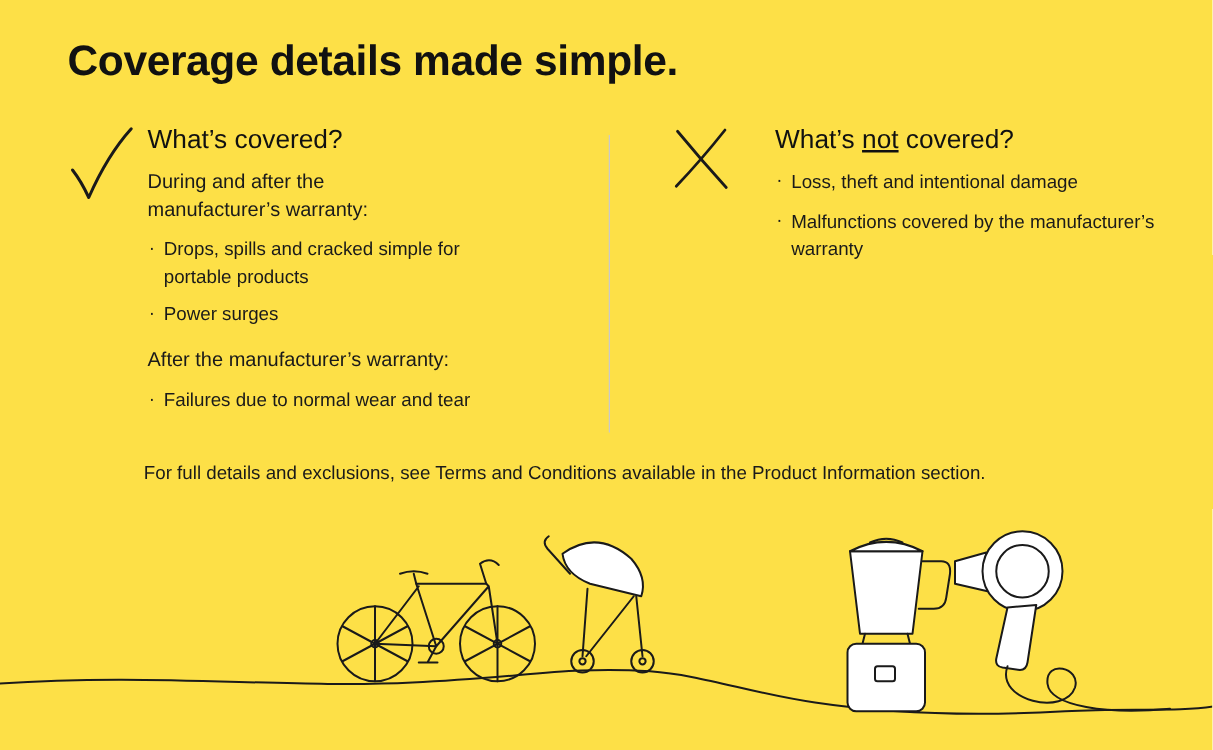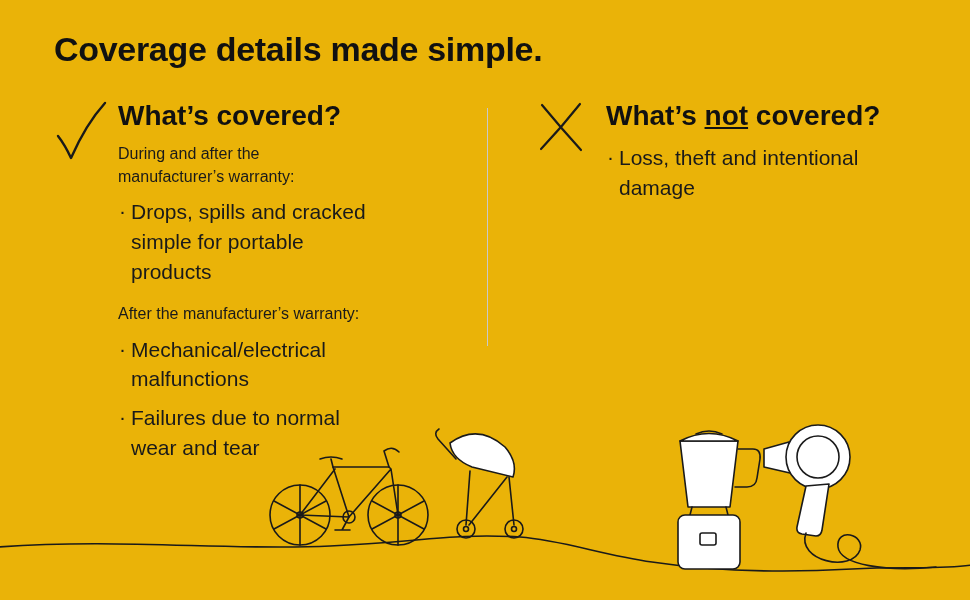--- a/index.html
+++ b/index.html
@@ -1,34 +1,34 @@
 <!DOCTYPE html>
 <html><head>
 <meta charset="utf-8">
 <style>
   * { margin:0; padding:0; box-sizing:border-box; }
   html, body { background:#ffffff; }
   .canvas {
-    position:relative; width:970px; height:600px; background:#eab308;
+    position:relative; width:970px; height:600px; background:#fde047;
     font-family:"Liberation Sans", sans-serif; color:#1a1a1a; overflow:hidden;
   }
   .title {
     position:absolute; left:54px; top:30px;
     font-size:34px; font-weight:600; letter-spacing:-0.3px; color:#111111;
   }
   .column { position:absolute; display:flex; align-items:flex-start; }
   .col-covered { left:50px; top:98px; width:430px; gap:6px; }
-  .col-not { left:534px; top:98px; width:400px; gap:18px; }
+  .col-not { left:534px; top:98px; width:400px; gap:32px; }
   .col-icon { flex:0 0 auto; }
-  .col-body h2 { font-size:28px; font-weight:700; margin:2px 0 11px; color:#111111; }
+  .col-body h2 { font-size:21px; font-weight:400; margin:2px 0 11px; color:#111111; }
   .sub { font-size:16px; line-height:1.42; margin:0 0 9px; max-width:235px; }
   .sub.wide { max-width:none; white-space:nowrap; margin-top:16px; }
   ul { list-style:none; margin:0; padding:0; }
   li {
-    position:relative; font-size:21px; line-height:1.42;
+    position:relative; font-size:15px; line-height:1.42;
     padding-left:13px; margin-bottom:9px; max-width:265px;
   }
   .col-not li { max-width:310px; margin-bottom:11px; }
   li::before { content:"·"; position:absolute; left:1px; top:-1px; }
   .underline { text-decoration:underline; text-underline-offset:2px; }
   .divider { position:absolute; left:487px; top:108px; width:1px; height:238px; background:#c9c9c9; }
   .footnote { position:absolute; left:115px; top:370px; font-size:15px; width:780px; }
   .mark { stroke:#1a1a1a; fill:none; stroke-linecap:round; stroke-linejoin:round; }
   .art { position:absolute; left:0; top:415px; }
   .art path, .art circle, .art rect {
@@ -46,44 +46,46 @@
 
   <div class="column col-covered">
     <svg class="col-icon mark" width="62" height="70" viewBox="0 0 62 70" stroke-width="2.4">
       <path d="M8,38 Q15,47 21,60 Q36,26 55,5"></path>
     </svg>
     <div class="col-body">
       <h2>What’s covered?</h2>
       <p class="sub">During and after the manufacturer’s warranty:</p>
       <ul>
         <li>Drops, spills and cracked simple for portable products</li>
+        <li>Power surges</li>
       </ul>
       <p class="sub wide">After the manufacturer’s warranty:</p>
       <ul>
-        <li>Mechanical/electrical malfunctions</li>
         <li>Failures due to normal wear and tear</li>
       </ul>
     </div>
   </div>
 
   <div class="divider"></div>
 
   <div class="column col-not">
     <svg class="col-icon mark" width="54" height="58" viewBox="0 0 54 58" stroke-width="2.2">
       <path d="M8,7 Q27,30 47,52"></path>
       <path d="M46,6 Q27,30 7,51"></path>
     </svg>
     <div class="col-body">
       <h2><span>What’s </span><span class="underline">not</span><span> covered?</span></h2>
       <ul>
         <li>Loss, theft and intentional damage</li>
+        <li>Malfunctions covered by the manufacturer’s warranty</li>
       </ul>
     </div>
   </div>
 
+  <p class="footnote">For full details and exclusions, see Terms and Conditions available in the Product Information section.</p>
 
   <svg class="art" width="970" height="185" viewBox="0 0 970 185">
     <path d="M-2,132 C120,123 230,136 330,131 C420,127 452,118 520,122 C562,125 602,140 652,147 C712,156 782,158 852,154 C902,151 942,155 972,150"></path>
 
     <g>
       <circle cx="300" cy="100" r="30"></circle>
       <circle cx="300" cy="100" r="3"></circle>
       <path d="M300,70 L300,130 M274,86 L326,114 M274,114 L326,86"></path>
       <circle cx="398" cy="100" r="30"></circle>
       <circle cx="398" cy="100" r="3"></circle>

